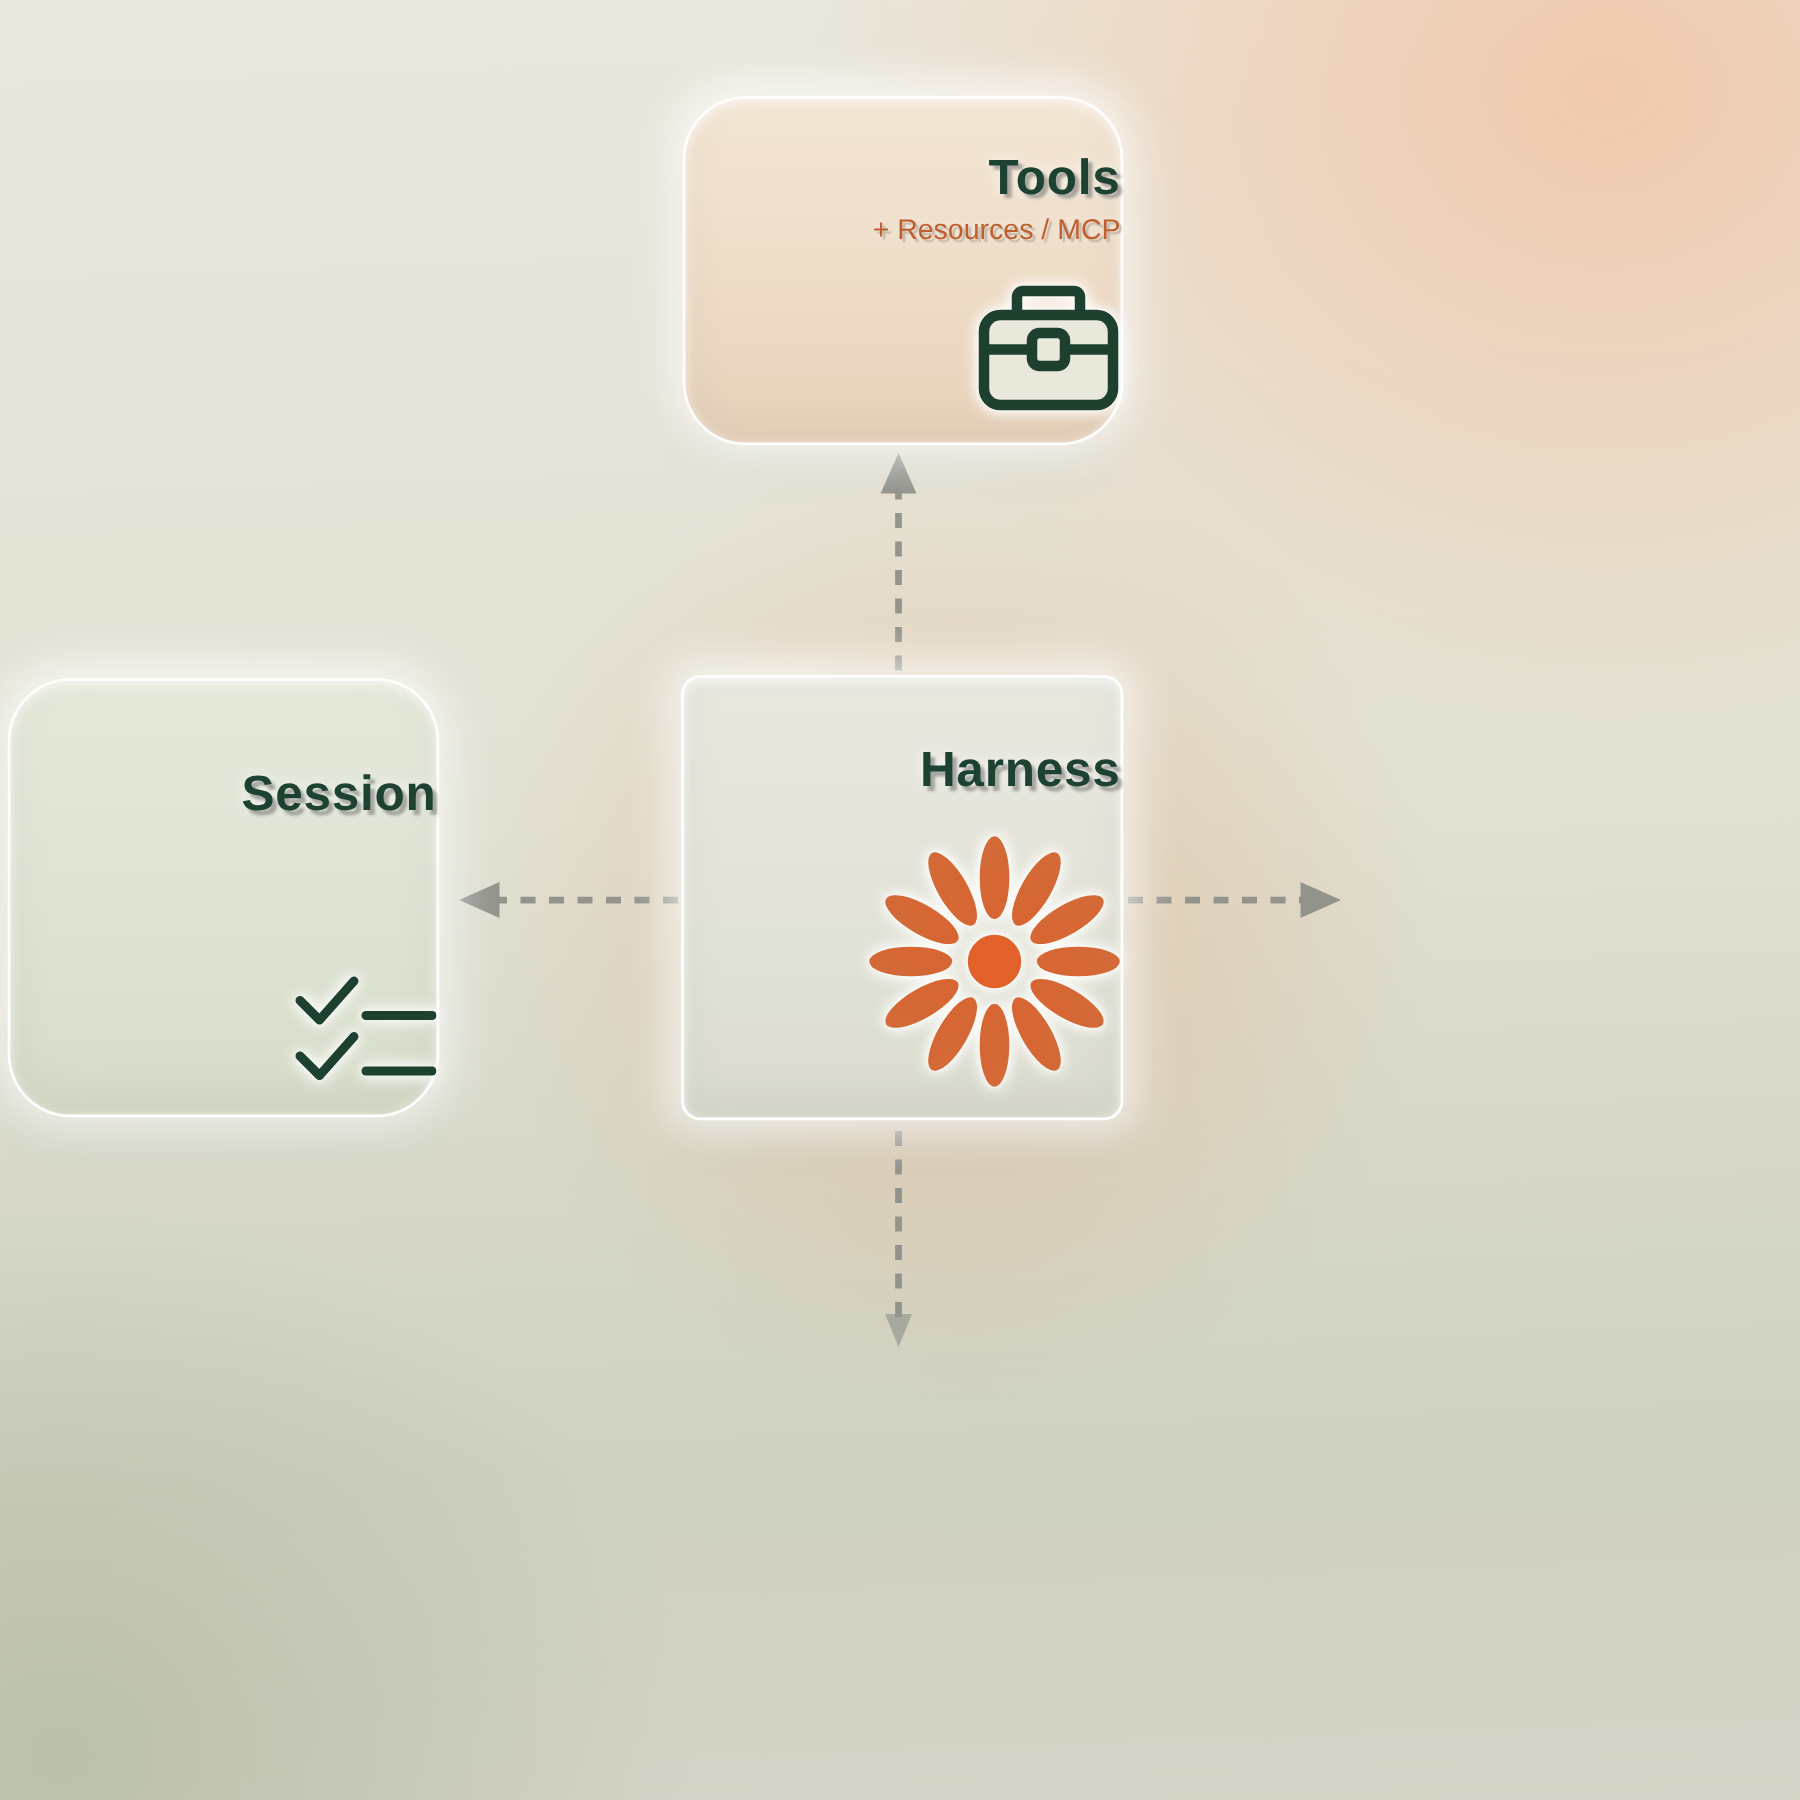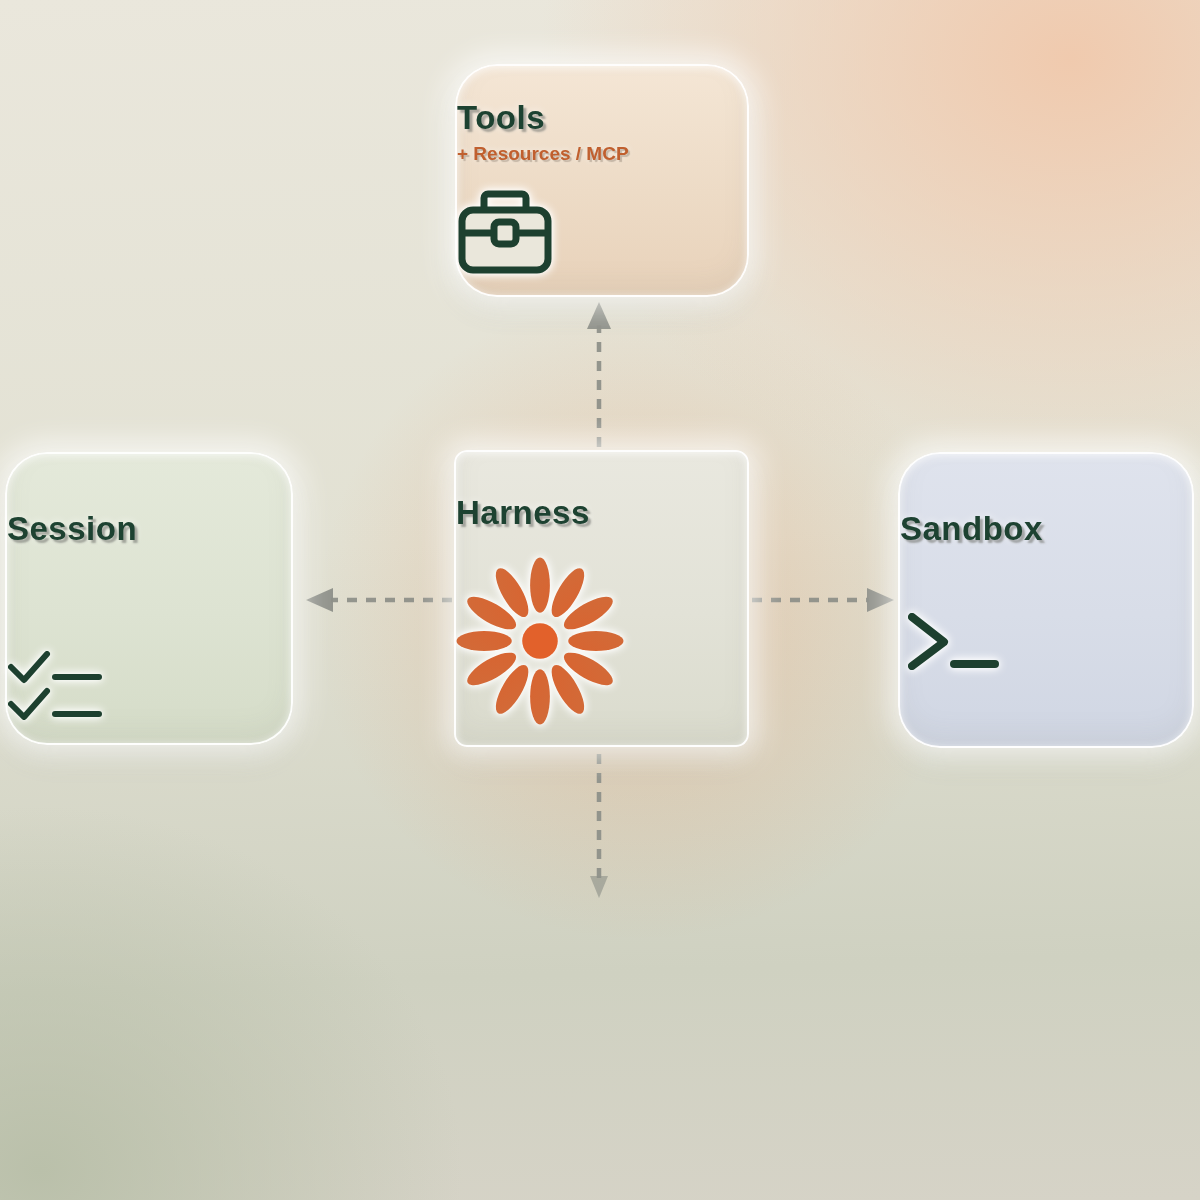--- a/index.html
+++ b/index.html
@@ -12,40 +12,40 @@
       radial-gradient(ellipse 650px 560px at 40px 1170px, rgba(183,190,167,0.9) 0%, rgba(183,190,167,0) 65%),
       linear-gradient(178deg, #eae7dc 0%, #e2e1d3 45%, #cfd1c1 80%, #d6d3c7 100%);
   }
   .arrow-layer{position:absolute;left:0;top:0;}
   .card{
     position:absolute;
     border:2.5px solid rgba(255,255,255,0.95);
     border-radius:42px;
     box-shadow:0 0 28px 10px rgba(255,255,255,0.70), 0 14px 30px rgba(120,122,108,0.16),
                inset 0 2px 8px rgba(255,255,255,0.7), inset 0 -12px 26px rgba(140,140,128,0.10);
-    display:flex;flex-direction:column;align-items:flex-start;
+    display:flex;flex-direction:column;align-items:flex-end;
     box-sizing:border-box;
   }
   .card-tools{left:455px;top:64px;width:294px;height:233px;padding-top:33px;
     background:linear-gradient(180deg,#f4e6d5 0%,#eddbc6 55%,#e8d2ba 100%);}
   .card-session{left:5px;top:452px;width:288px;height:293px;padding-top:56px;
     background:linear-gradient(180deg,#e4e9da 0%,#dde3d2 55%,#d5dcc8 100%);gap:44px;}
   .card-harness{left:454px;top:450px;width:295px;height:297px;padding-top:42px;
     background:linear-gradient(180deg,#e9e8df 0%,#e2e2d7 55%,#dadbcd 100%);border-radius:13px;}
   .card-sandbox{left:898px;top:452px;width:296px;height:296px;padding-top:56px;
     background:linear-gradient(180deg,#dfe3ed 0%,#d8dde8 55%,#d0d6e3 100%);}
   .card-orchestration{left:450px;top:898px;width:300px;height:239px;padding-top:60px;
     background:linear-gradient(180deg,#e6e0f1 0%,#ded8ea 55%,#d6cfe3 100%);}
   .card-title{
     font-size:33px;font-weight:bold;color:#1d4231;line-height:38px;
     text-shadow:3px 3px 2px rgba(105,108,102,0.55), 0 0 9px rgba(255,255,255,0.75);
     letter-spacing:0.5px;
   }
   .card-subtitle{
-    font-size:19px;font-weight:bold;color:#c05f2e;line-height:24px;margin-top:5px;
+    font-size:19px;font-weight:normal;color:#c05f2e;line-height:24px;margin-top:5px;
     text-shadow:2px 2px 1px rgba(130,115,100,0.40), 0 0 7px rgba(255,255,255,0.7);
   }
   .icon{filter:drop-shadow(0 0 5px rgba(255,255,255,0.95)) drop-shadow(0 0 2px rgba(255,255,255,0.8));}
   .icon-toolbox{margin-top:24px;}
   .icon-checklist{margin-top:58px;}
   .icon-flower{margin-top:25px;}
   .icon-terminal{margin-top:62px;}
   .icon-network{margin-top:42px;}
 </style>
 </head>
@@ -111,24 +111,15 @@
         <ellipse cx="85" cy="28.5" rx="10" ry="28" transform="rotate(210 85 85)"></ellipse>
         <ellipse cx="85" cy="28.5" rx="10" ry="28" transform="rotate(240 85 85)"></ellipse>
         <ellipse cx="85" cy="28.5" rx="10" ry="28" transform="rotate(270 85 85)"></ellipse>
         <ellipse cx="85" cy="28.5" rx="10" ry="28" transform="rotate(300 85 85)"></ellipse>
         <ellipse cx="85" cy="28.5" rx="10" ry="28" transform="rotate(330 85 85)"></ellipse>
       </g>
       <circle cx="85" cy="85" r="18" fill="#e2612b"></circle>
     </svg>
   </div>
 
-  <div class="card card-sandbox">
-    <div class="card-title">Sandbox</div>
-    <svg class="icon icon-terminal" width="100" height="62" viewBox="0 0 100 62">
-      <g fill="none" stroke="#1d402f" stroke-width="8" stroke-linecap="round" stroke-linejoin="round">
-        <polyline points="12,7 44,32 12,56"></polyline>
-        <line x1="54" y1="54" x2="95" y2="54"></line>
-      </g>
-    </svg>
-  </div>
 
 
 </div>
 
 </body></html>

